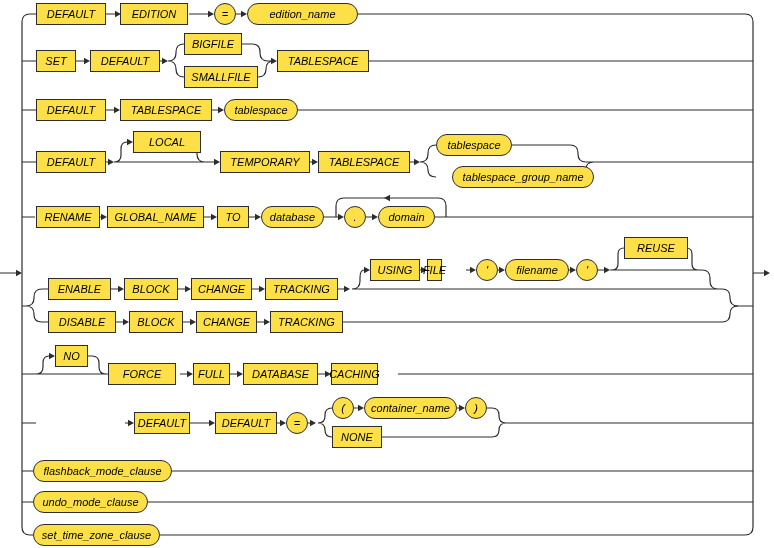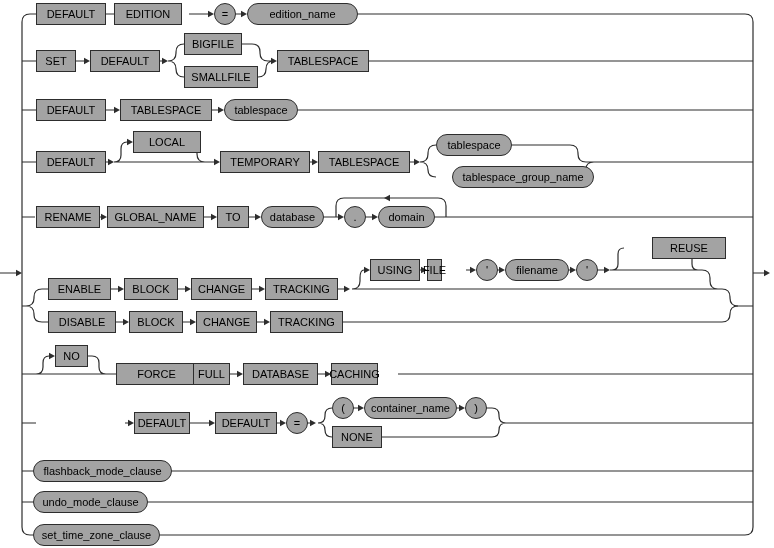--- a/index.html
+++ b/index.html
@@ -1,21 +1,21 @@
 <!DOCTYPE html>
 <html><head>
 <meta charset="utf-8">
 <style>
   html,body{margin:0;padding:0;background:#ffffff;}
   .stage{position:relative;width:774px;height:548px;background:#fff;overflow:hidden;
          font-family:"Liberation Sans", sans-serif;}
   .stage svg{position:absolute;left:0;top:0;}
-  .node{position:absolute;box-sizing:border-box;height:22px;background:#a3a3a3;color:#000;
+  .node{position:absolute;box-sizing:border-box;height:22px;background:#fde047;color:#000;
         display:flex;align-items:center;justify-content:center;
-        font-size:11px;line-height:1;white-space:nowrap;}
+        font-size:11px;line-height:1;white-space:nowrap;font-style:italic;}
   .kw{border:1.6px solid #2d2d2d;}
   .ov{border:1.3px solid #2d2d2d;border-radius:11px;}
   .ci{border:1.3px solid #2d2d2d;border-radius:50%;width:22px;}
   .ln{stroke:#2d2d2d;stroke-width:1.2;fill:none;}
   .ar{fill:#2d2d2d;stroke:none;}
 </style>
 </head>
 <body>
 
 <div class="stage">
@@ -53,21 +53,21 @@
       M107 217 l-6 -3.2 l0 6.4 z M217 217 l-6 -3.2 l0 6.4 z M261 217 l-6 -3.2 l0 6.4 z M344 217 l-6 -3.2 l0 6.4 z M378 217 l-6 -3.2 l0 6.4 z
       M384 198 l6 -3.2 l0 6.4 z
       M124 289 l-6 -3.2 l0 6.4 z M191 289 l-6 -3.2 l0 6.4 z M265 289 l-6 -3.2 l0 6.4 z M350 289 l-6 -3.2 l0 6.4 z
       M370 270 l-6 -3.2 l0 6.4 z M427 270 l-6 -3.2 l0 6.4 z M476 270 l-6 -3.2 l0 6.4 z M505 270 l-6 -3.2 l0 6.4 z M576 270 l-6 -3.2 l0 6.4 z M610 270 l-6 -3.2 l0 6.4 z
       M129 322 l-6 -3.2 l0 6.4 z M196 322 l-6 -3.2 l0 6.4 z M270 322 l-6 -3.2 l0 6.4 z
       M55 356 l-6 -3.2 l0 6.4 z M122 374 l-6 -3.2 l0 6.4 z M193 374 l-6 -3.2 l0 6.4 z M243 374 l-6 -3.2 l0 6.4 z M331 374 l-6 -3.2 l0 6.4 z
       M134 423 l-6 -3.2 l0 6.4 z M215 423 l-6 -3.2 l0 6.4 z M286 423 l-6 -3.2 l0 6.4 z M316 423 l-6 -3.2 l0 6.4 z M364 408 l-6 -3.2 l0 6.4 z M465 408 l-6 -3.2 l0 6.4 z"></path>
   </svg>
 
   <div class="node kw" style="left:36px;top:3px;width:70px">DEFAULT</div>
-  <div class="node kw" style="left:114px;top:3px;width:68px">EDITION</div>
+  <div class="node kw" style="left:120px;top:3px;width:68px">EDITION</div>
   <div class="node ci" style="left:214px;top:3px">=</div>
   <div class="node ov" style="left:247px;top:3px;width:111px">edition_name</div>
 
   <div class="node kw" style="left:36px;top:50px;width:40px">SET</div>
   <div class="node kw" style="left:90px;top:50px;width:70px">DEFAULT</div>
   <div class="node kw" style="left:184px;top:33px;width:58px">BIGFILE</div>
   <div class="node kw" style="left:184px;top:66px;width:74px">SMALLFILE</div>
   <div class="node kw" style="left:277px;top:50px;width:92px">TABLESPACE</div>
 
   <div class="node kw" style="left:36px;top:99px;width:70px">DEFAULT</div>
@@ -90,29 +90,29 @@
 
   <div class="node kw" style="left:48px;top:278px;width:63px">ENABLE</div>
   <div class="node kw" style="left:124px;top:278px;width:54px">BLOCK</div>
   <div class="node kw" style="left:191px;top:278px;width:61px">CHANGE</div>
   <div class="node kw" style="left:265px;top:278px;width:73px">TRACKING</div>
   <div class="node kw" style="left:370px;top:259px;width:50px">USING</div>
   <div class="node kw" style="left:427px;top:259px;width:15px">FILE</div>
   <div class="node ci" style="left:476px;top:259px">'</div>
   <div class="node ov" style="left:505px;top:259px;width:64px">filename</div>
   <div class="node ci" style="left:576px;top:259px">'</div>
-  <div class="node kw" style="left:652px;top:237px;width:74px">REUSE</div>
+  <div class="node kw" style="left:624px;top:237px;width:64px">REUSE</div>
 
   <div class="node kw" style="left:48px;top:311px;width:68px">DISABLE</div>
   <div class="node kw" style="left:129px;top:311px;width:54px">BLOCK</div>
   <div class="node kw" style="left:196px;top:311px;width:61px">CHANGE</div>
   <div class="node kw" style="left:270px;top:311px;width:73px">TRACKING</div>
 
   <div class="node kw" style="left:55px;top:345px;width:33px">NO</div>
-  <div class="node kw" style="left:116px;top:363px;width:81px">FORCE</div>
+  <div class="node kw" style="left:108px;top:363px;width:68px">FORCE</div>
   <div class="node kw" style="left:193px;top:363px;width:37px">FULL</div>
   <div class="node kw" style="left:243px;top:363px;width:75px">DATABASE</div>
   <div class="node kw" style="left:331px;top:363px;width:47px">CACHING</div>
 
   <div class="node kw" style="left:134px;top:412px;width:56px">DEFAULT</div>
   <div class="node kw" style="left:215px;top:412px;width:62px">DEFAULT</div>
   <div class="node ci" style="left:286px;top:412px">=</div>
   <div class="node ci" style="left:332px;top:397px">(</div>
   <div class="node ov" style="left:364px;top:397px;width:93px">container_name</div>
   <div class="node ci" style="left:465px;top:397px">)</div>

